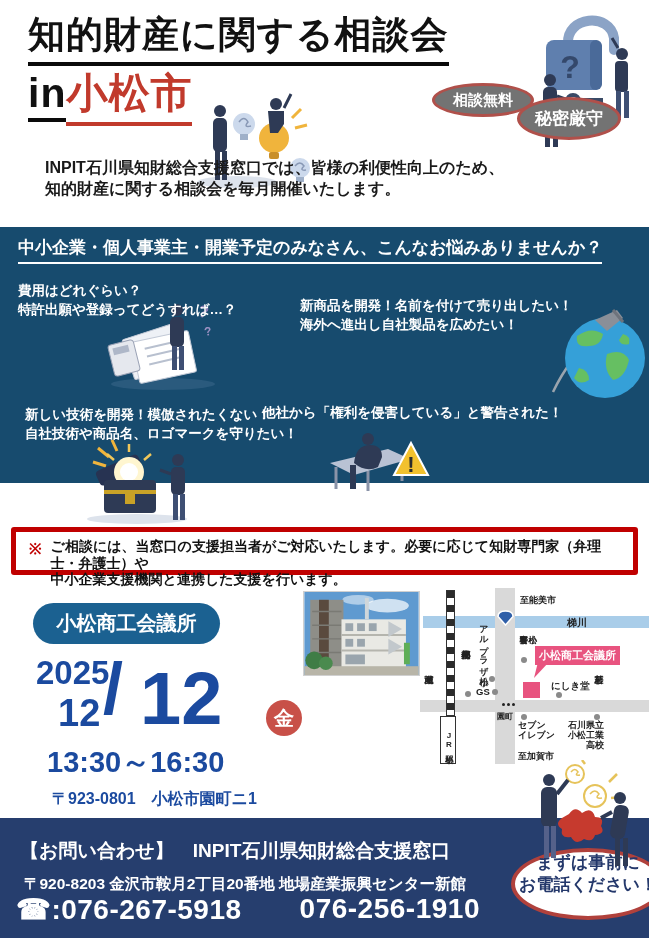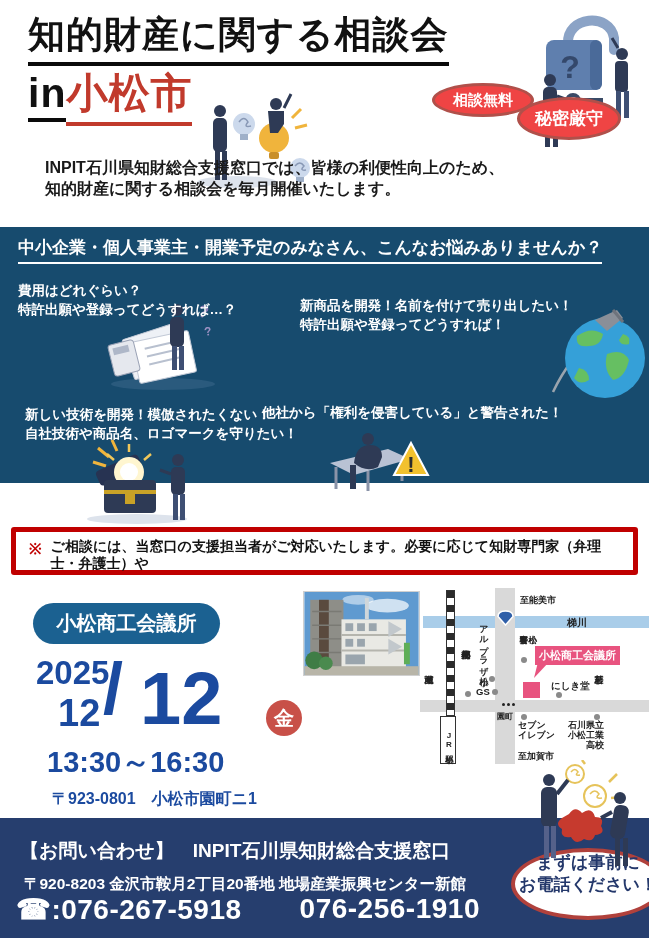--- a/index.html
+++ b/index.html
@@ -8,21 +8,21 @@
   .page *{box-sizing:border-box;}
   .block{display:block;}
   .ill{position:absolute;}
 
   
   .title{position:absolute;left:28px;top:10px;margin:0;font-size:37px;font-weight:800;letter-spacing:1px;}
   .title-u{display:inline-block;border-bottom:4px solid #0a0a0a;padding-bottom:2px;}
   .subtitle{position:absolute;left:28px;top:66px;font-size:41px;font-weight:800;letter-spacing:1px;}
   .sub-in{display:inline-block;border-bottom:4px solid #0a0a0a;padding-bottom:1px;}
   .sub-city{display:inline-block;color:#c13a2c;border-bottom:4px solid #c13a2c;padding-bottom:1px;}
-  .badge{position:absolute;border-radius:50%;background:#ef4444;border:3px solid #b0504a;color:#fff;
+  .badge{position:absolute;border-radius:50%;background:#737373;border:3px solid #b0504a;color:#fff;
          display:flex;align-items:center;justify-content:center;font-weight:700;z-index:3;}
   .badge-free{left:432px;top:83px;width:102px;height:34px;font-size:15px;}
   .badge-secret{left:517px;top:97px;width:104px;height:43px;font-size:17px;}
   .ill-idea{left:192px;top:76px;}
   .ill-lock{left:512px;top:4px;z-index:2;}
   .intro{position:absolute;left:45px;top:157px;font-size:16px;font-weight:700;line-height:21px;color:#1a1a1a;}
 
   
   .band{position:absolute;left:0;top:227px;width:649px;height:256px;background:#174b6e;}
   .band-heading{position:absolute;left:18px;top:236px;font-size:17px;font-weight:700;color:#fff;z-index:2;}
@@ -171,21 +171,21 @@
 
   <div class="band"></div>
   <div class="band-heading"><span class="bh-u">中小企業・個人事業主・開業予定のみなさん、こんなお悩みありませんか？</span></div>
 
   <div class="c-item c1">
     <span class="block">費用はどれぐらい？</span>
     <span class="block">特許出願や登録ってどうすれば…？</span>
   </div>
   <div class="c-item c2">
     <span class="block">新商品を開発！名前を付けて売り出したい！</span>
-    <span class="block">特許出願や登録ってどうすれば！</span>
+    <span class="block">海外へ進出し自社製品を広めたい！</span>
   </div>
   <div class="c-item c3">
     <span class="block">新しい技術を開発！模倣されたくない！</span>
     <span class="block">自社技術や商品名、ロゴマークを守りたい！</span>
   </div>
   <div class="c-item c4">
     <span class="block">他社から「権利を侵害している」と警告された！</span>
   </div>
 
   <svg class="ill ill-docs" width="118" height="100" viewBox="0 0 118 100">
@@ -238,20 +238,21 @@
     <path d="M42,36 q2,-18 16,-18 q12,0 12,12 l-4,10 q-12,6 -24,-4z" fill="#2e3a55"></path>
     <rect x="38" y="38" width="6" height="24" fill="#2e3a55"></rect>
     <path d="M99,16 L116,48 L82,48 Z" fill="#f2c12e" stroke="#ffffff" stroke-width="2"></path>
     <text x="99" y="45" text-anchor="middle" font-size="22" font-weight="bold" fill="#2b2b2b">!</text>
   </svg>
 
   <div class="notice">
     <span class="notice-marker">※</span>
     <div class="notice-text">
       <span class="block">ご相談には、当窓口の支援担当者がご対応いたします。必要に応じて知財専門家（弁理士・弁護士）や</span>
+      <span class="block">中小企業支援機関と連携した支援を行います。</span>
     </div>
   </div>
 
   <div class="venue-pill">
       <span>小松商工会議所</span>
     </div>
   <div class="ev-year">2025</div>
   <div class="ev-month">12</div>
   <div class="ev-slash">/</div>
   <div class="ev-day">12</div>

